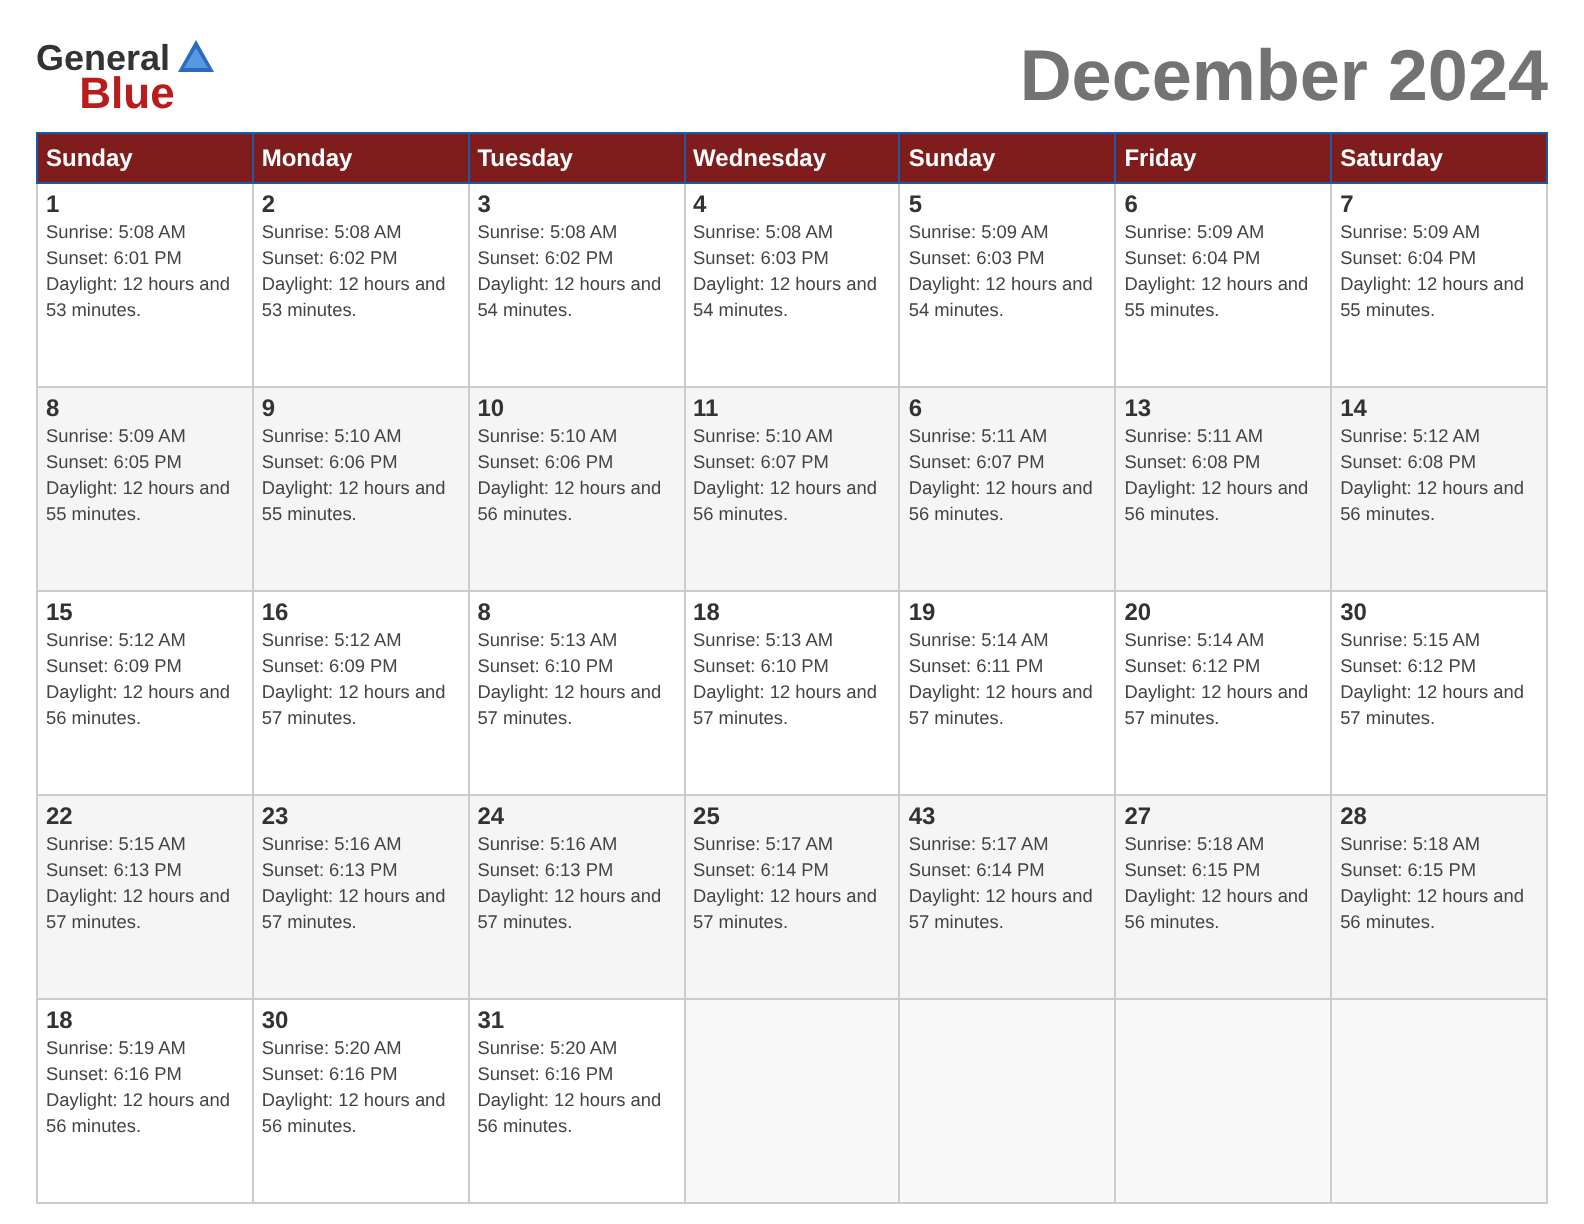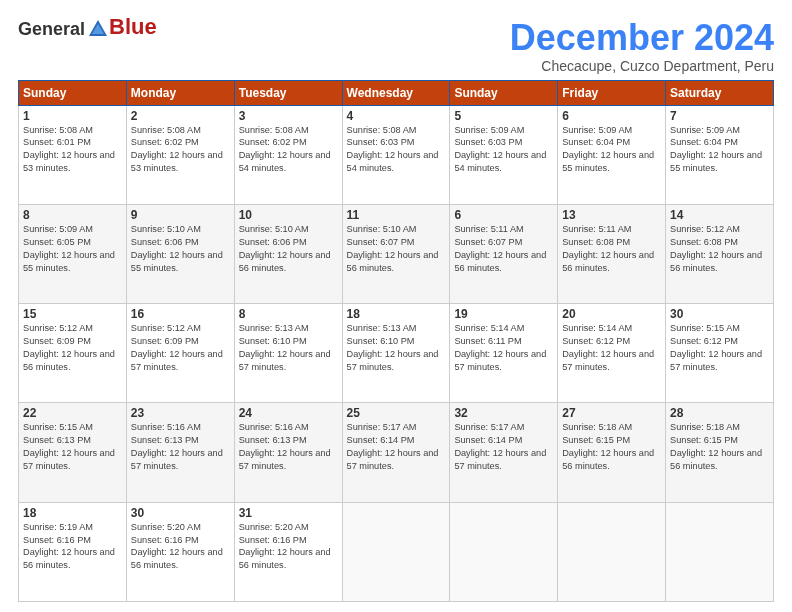--- a/index.html
+++ b/index.html
@@ -18,21 +18,22 @@
       flex-direction: column;
     }
     .header-row {
       display: flex;
       justify-content: space-between;
       align-items: flex-start;
       margin-bottom: 6px;
     }
     .logo {
       display: flex;
-      align-items: flex-end;
+      flex-direction: column;
+      align-items: center;
     }
     .logo-text {
       display: flex;
       align-items: center;
     }
     .logo-general {
       font-size: 18px;
       font-weight: bold;
       color: #333;
     }
@@ -45,34 +46,34 @@
       width: 22px;
       height: 22px;
       margin-left: 2px;
     }
     .title-block {
       text-align: right;
     }
     .month-title {
       font-size: 36px;
       font-weight: bold;
-      color: #3b82f6;
+      color: #737373;
       line-height: 1.1;
     }
     .location-title {
       font-size: 14px;
       color: #555;
     }
     .calendar-table {
       width: 100%;
       border-collapse: collapse;
       flex: 1;
     }
     .calendar-table th {
-      background: #c2410c;
+      background: #7f1d1d;
       color: #fff;
       font-size: 12px;
       font-weight: bold;
       padding: 5px 4px;
       text-align: left;
       border: 1px solid #1a5aab;
     }
     .calendar-table td {
       border: 1px solid #ccc;
       vertical-align: top;
@@ -111,21 +112,20 @@
         <span class="logo-general">General</span>
         <svg class="logo-icon" viewBox="0 0 22 22" xmlns="http://www.w3.org/2000/svg">
           <polygon points="11,2 20,18 2,18" fill="#2a6bbf"></polygon>
           <polygon points="11,6 17,16 5,16" fill="#5599e0"></polygon>
         </svg>
       </div>
       <span class="logo-blue" style="margin-top:-6px;">Blue</span>
     </div>
     <div class="title-block">
       <div class="month-title">December 2024</div>
-      <div class="location-title">Checacupe, Cuzco Department, Peru</div>
     </div>
   </div>
 
   <table class="calendar-table">
     <thead>
       <tr id="header-row">
       <th>Sunday</th>
           <th>Monday</th>
           <th>Tuesday</th>
           <th>Wednesday</th>
@@ -236,21 +236,21 @@
           </td>
           <td>
             <span class="day-number">24</span>
             <div class="day-info">Sunrise: 5:16 AM<br>Sunset: 6:13 PM<br>Daylight: 12 hours and 57 minutes.</div>
           </td>
           <td>
             <span class="day-number">25</span>
             <div class="day-info">Sunrise: 5:17 AM<br>Sunset: 6:14 PM<br>Daylight: 12 hours and 57 minutes.</div>
           </td>
           <td>
-            <span class="day-number">32</span>
+            <span class="day-number">43</span>
             <div class="day-info">Sunrise: 5:17 AM<br>Sunset: 6:14 PM<br>Daylight: 12 hours and 57 minutes.</div>
           </td>
           <td>
             <span class="day-number">27</span>
             <div class="day-info">Sunrise: 5:18 AM<br>Sunset: 6:15 PM<br>Daylight: 12 hours and 56 minutes.</div>
           </td>
           <td>
             <span class="day-number">28</span>
             <div class="day-info">Sunrise: 5:18 AM<br>Sunset: 6:15 PM<br>Daylight: 12 hours and 56 minutes.</div>
           </td>

